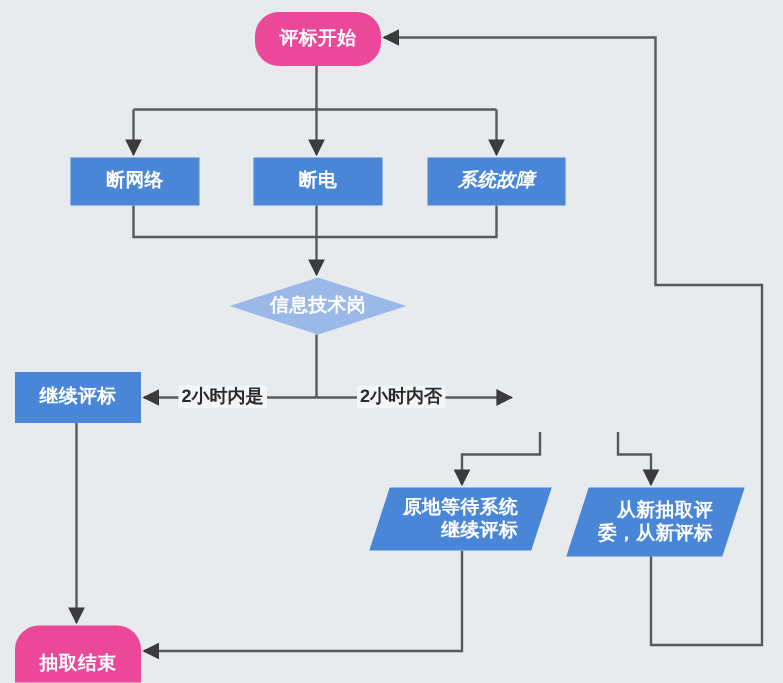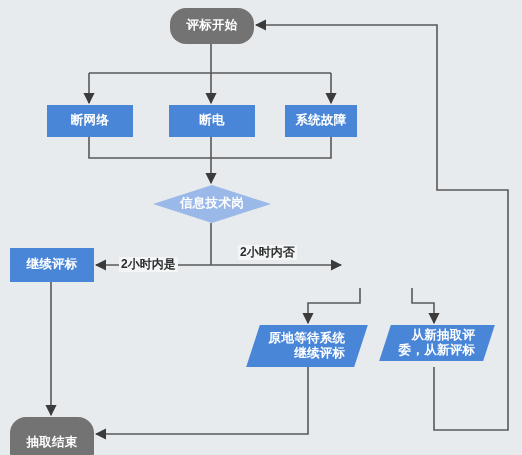--- a/index.html
+++ b/index.html
@@ -33,21 +33,21 @@
     justify-content: center;
     text-align: center;
     color: #ffffff;
     font-size: 12.5px;
     font-weight: bold;
     line-height: 1.22;
     letter-spacing: 0.3px;
     z-index: 3;
   }
   .node-terminal {
-    background: #737373;
+    background: #ec4899;
     border-radius: 16px;
     font-family: Liberation Serif, serif;
   }
   .node-process {
     background: #4a86d8;
   }
   .node-decision {
     background: transparent;
   }
   .diamond-shape {
@@ -140,47 +140,47 @@
   </div>
 
   <div class="node node-process" style="left:47px; top:105px; width:86px; height:32px;">
     <span class="node-text">断网络</span>
   </div>
 
   <div class="node node-process" style="left:169px; top:105px; width:86px; height:32px;">
     <span class="node-text">断电</span>
   </div>
 
-  <div class="node node-process" style="left:285px; top:105px; width:72px; height:32px;">
+  <div class="node node-process" style="left:285px; top:105px; width:92px; height:32px;font-style:italic;">
     <span class="node-text">系统故障</span>
   </div>
 
   <div class="node node-decision" style="left:153px; top:185px; width:118px; height:38px;justify-content:center;">
     <span class="diamond-shape"></span>
     <span class="node-text">信息技术岗</span>
   </div>
 
   <div class="node node-process" style="left:10px; top:248px; width:84px; height:34px;">
     <span class="node-text">继续评标</span>
   </div>
 
 
   <div class="node node-data" style="left:253px; top:325px; width:108px; height:42px;">
     <span class="para-shape"></span>
     <span class="node-text">原地等待系统
 继续评标</span>
   </div>
 
-  <div class="node node-data" style="left:385px; top:325px; width:104px; height:36px;">
+  <div class="node node-data" style="left:385px; top:325px; width:104px; height:46px;">
     <span class="para-shape"></span>
     <span class="node-text">从新抽取评
 委，从新评标</span>
   </div>
 
   <div class="node node-terminal" style="left:10px; top:417px; width:84px; height:52px;">
     <span class="node-text">抽取结束</span>
   </div>
 
   <div class="edge-label" style="left:119px; top:257px;">2小时内是</div>
 
-  <div class="edge-label" style="left:238px; top:245px;">2小时内否</div>
+  <div class="edge-label" style="left:238px; top:257px;">2小时内否</div>
 
 </div>
 
 </body></html>

